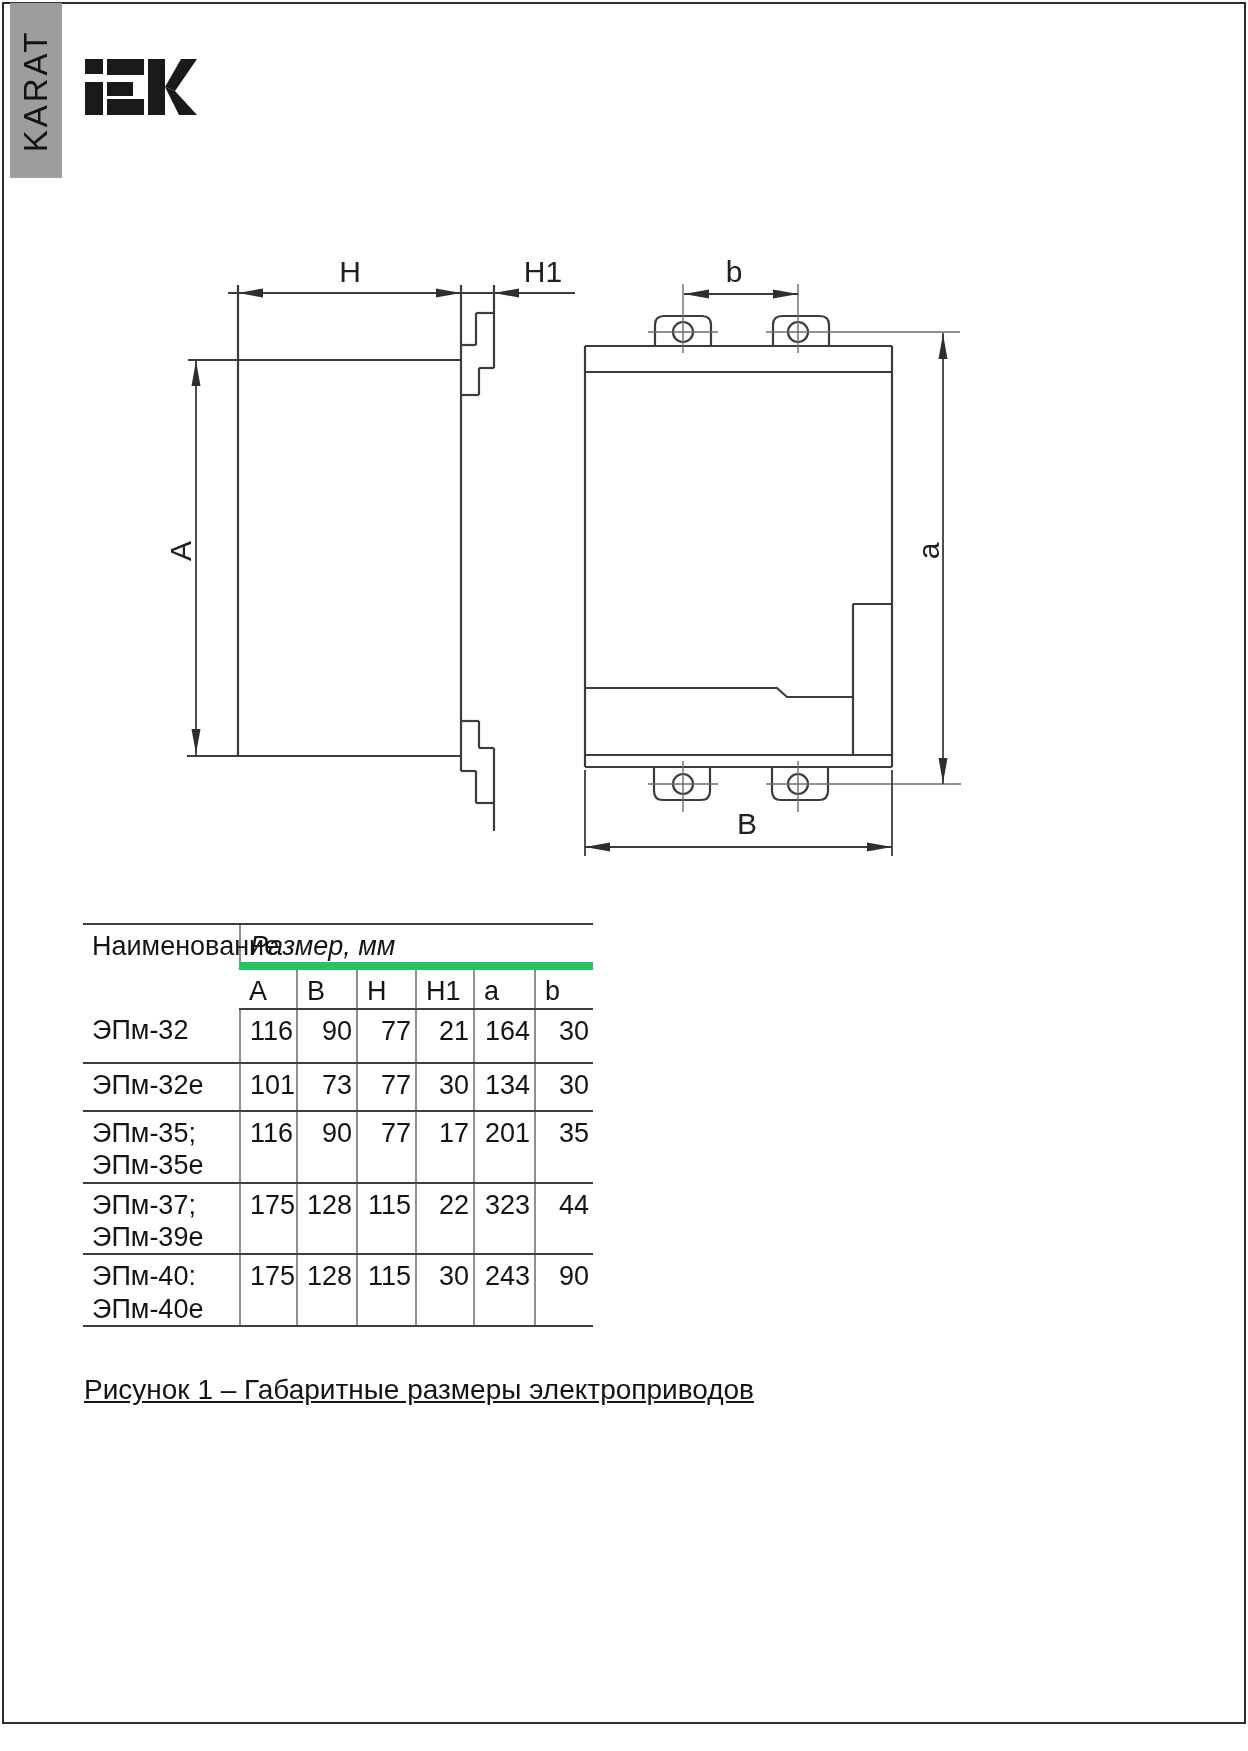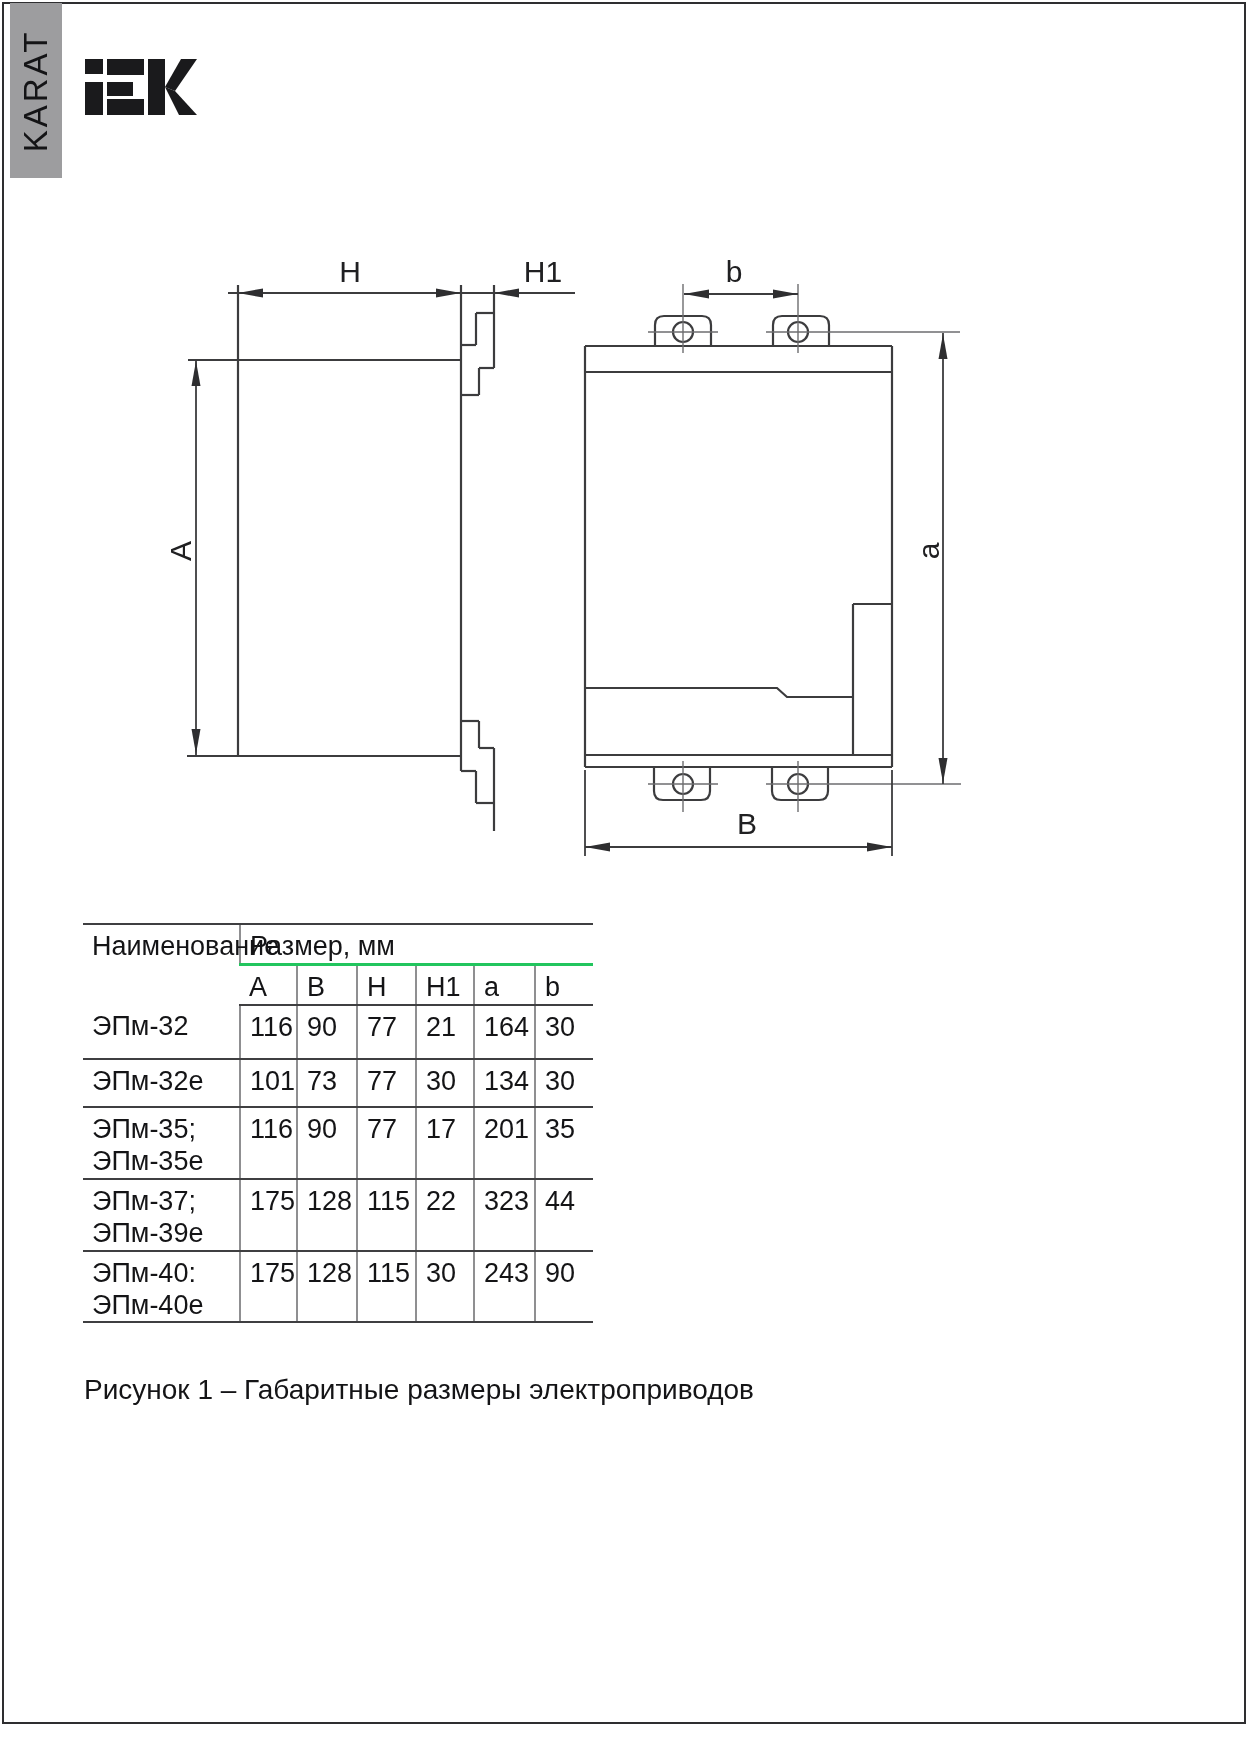--- a/index.html
+++ b/index.html
@@ -14,26 +14,26 @@
   .drawing-svg{position:absolute;left:0;top:0;}
   .dim-label{position:absolute;transform:translate(-50%,-50%);font-size:30px;color:#202022;
              white-space:nowrap;}
   .dim-label.rot{transform:translate(-50%,-50%) rotate(-90deg);}
   
   .dims-table{position:absolute;left:83px;top:923px;width:510px;border-collapse:collapse;
               table-layout:fixed;font-size:27px;color:#141416;}
   .dims-table td,.dims-table th{font-weight:normal;text-align:left;vertical-align:top;
               padding:5px 4px 0 9px;line-height:1.2;white-space:pre-line;}
   .dims-table tr.hrow1 th{border-top:2px solid #3f3f41;}
-  .dims-table th.size-span{border-left:2px solid #8f8f91;border-bottom:3px solid #22c55e;}
+  .dims-table th.size-span{border-left:2px solid #8f8f91;border-bottom:8px solid #22c55e;font-style:italic;}
   .dims-table tr.hrow2 th{border-bottom:2px solid #3f3f41;}
   .dims-table tr.hrow2 th + th{border-left:2px solid #8f8f91;}
-  .dims-table td.vline{border-left:2px solid #8f8f91;}
+  .dims-table td.vline{border-left:2px solid #8f8f91;text-align:right;}
   .dims-table tbody tr td{border-bottom:2px solid #3f3f41;}
-  .caption{position:absolute;left:84px;top:1374px;font-size:28px;color:#141416;}
+  .caption{position:absolute;left:84px;top:1374px;font-size:28px;color:#141416;text-decoration:underline;}
   
   .logo{position:absolute;left:85px;top:58px;}
 </style>
 </head>
 <body>
 
 <div class="page">
 
   <div class="frame"></div>
 

